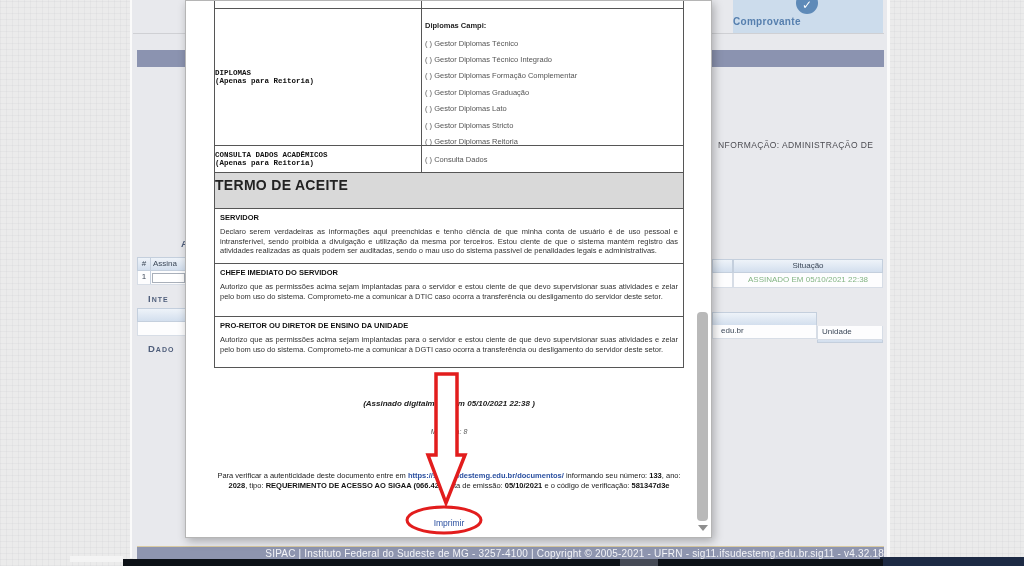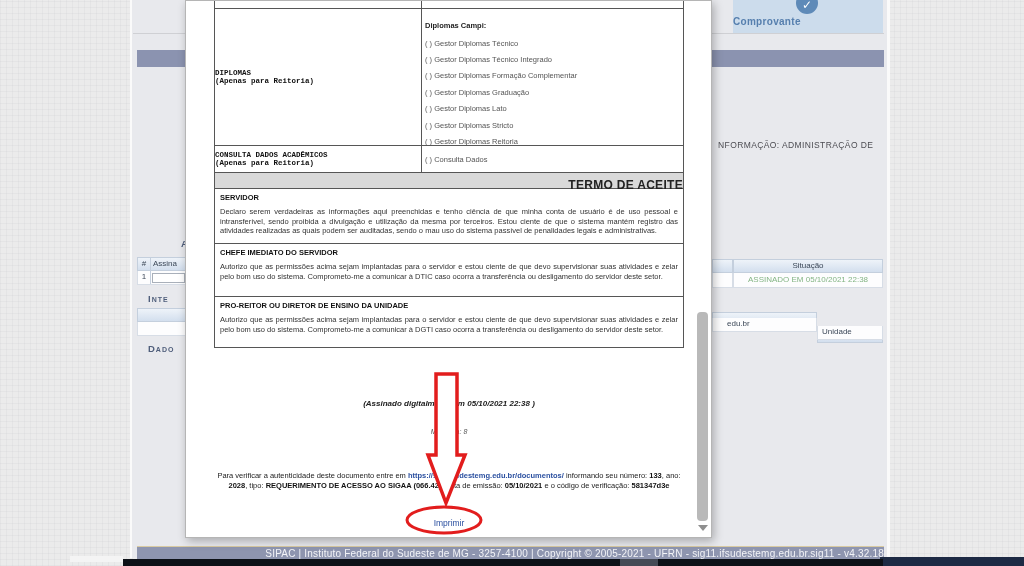--- a/index.html
+++ b/index.html
@@ -41,21 +41,21 @@
   #assin-input { left:152px; top:273px; width:33px; height:10px; background:#fff; border:1px solid #a9b0ba; z-index:3; }
 
   #sit-stub-h { left:712px; top:259px; width:21px; height:14px; }
   #sit-head   { left:733px; top:259px; width:150px; height:14px; text-align:center; }
   #sit-stub-r { left:712px; top:273px; width:21px; height:15px; }
   #sit-row    { left:733px; top:273px; width:150px; height:15px; text-align:center; }
   #sit-row .cell-txt { color:#84b584; line-height:14px; }
 
   #tipo-stub { left:712px; top:312px; width:105px; height:14px; }
   #tipo-head { left:817px; top:329px; width:66px; height:14px; padding-left:4px; }
-  #tipo-row-l { left:712px; top:318px; width:105px; height:14px; padding-left:14px; }
+  #tipo-row-l { left:712px; top:325px; width:105px; height:14px; padding-left:8px; }
   #tipo-row-r { left:817px; top:326px; width:66px; height:14px; padding-left:4px; }
 
   #inter-bar { left:137px; top:308px; width:49px; height:14px; }
   #inter-row { left:137px; top:322px; width:49px; height:14px; }
 
   
   #modal { left:185px; top:0; width:527px; height:538px; background:#fff;
     border:1px solid #b5b5b5; box-shadow:2px 3px 9px rgba(0,0,0,.28); z-index:5; }
 
   #sb-thumb { left:511px; top:311px; width:11px; height:209px; background:#b9b9b9; border-radius:4px; z-index:7; }
@@ -69,22 +69,22 @@
   .lc { width:207px; border-right:1px solid #565656; display:flex; flex-direction:column;
     justify-content:center; font-weight:bold; color:#111; line-height:8.5px;font-family:Liberation Mono, monospace; }
   .rc { flex:1; padding-left:3px; }
   .r0 { height:8px; }
   .r1 { height:137px; }
   .r2 { height:27px; }
   .r1 .rc { padding-top:6px; }
   .group-title { font-weight:bold; color:#222; line-height:10px; margin:6px 0 4px; }
   .opt { height:16.4px; display:flex; align-items:center; color:#555; }
   .r2 .rc { display:flex; align-items:center; }
-  .termo { height:16px; background:#d9d9d9; text-align:right; font-weight:bold;
-    font-size:12px; line-height:24px; color:#222; letter-spacing:.3px; }
+  .termo { height:36px; background:#d9d9d9; text-align:left; font-weight:bold;
+    font-size:14px; line-height:24px; color:#222; letter-spacing:.3px; }
   .sec { padding:4px 5px 3px; }
   .sec4 { height:55px; } .sec5 { height:53px; } .sec6 { height:50px; }
   .sec-title { font-weight:bold; color:#111; margin-bottom:5px; }
   .sec-text { text-align:justify; line-height:9.5px; color:#333; }
 
   #sig-block { left:28px; top:398px; width:470px; text-align:center; z-index:6; }
   #sig-line { font-size:8px; font-weight:bold; font-style:italic; color:#222; margin-bottom:11px; }
   .redacted { font-size:7px; font-style:italic; color:#555; filter:blur(1.1px); line-height:8.5px; }
   .redacted-light { filter:blur(.7px); }
 

